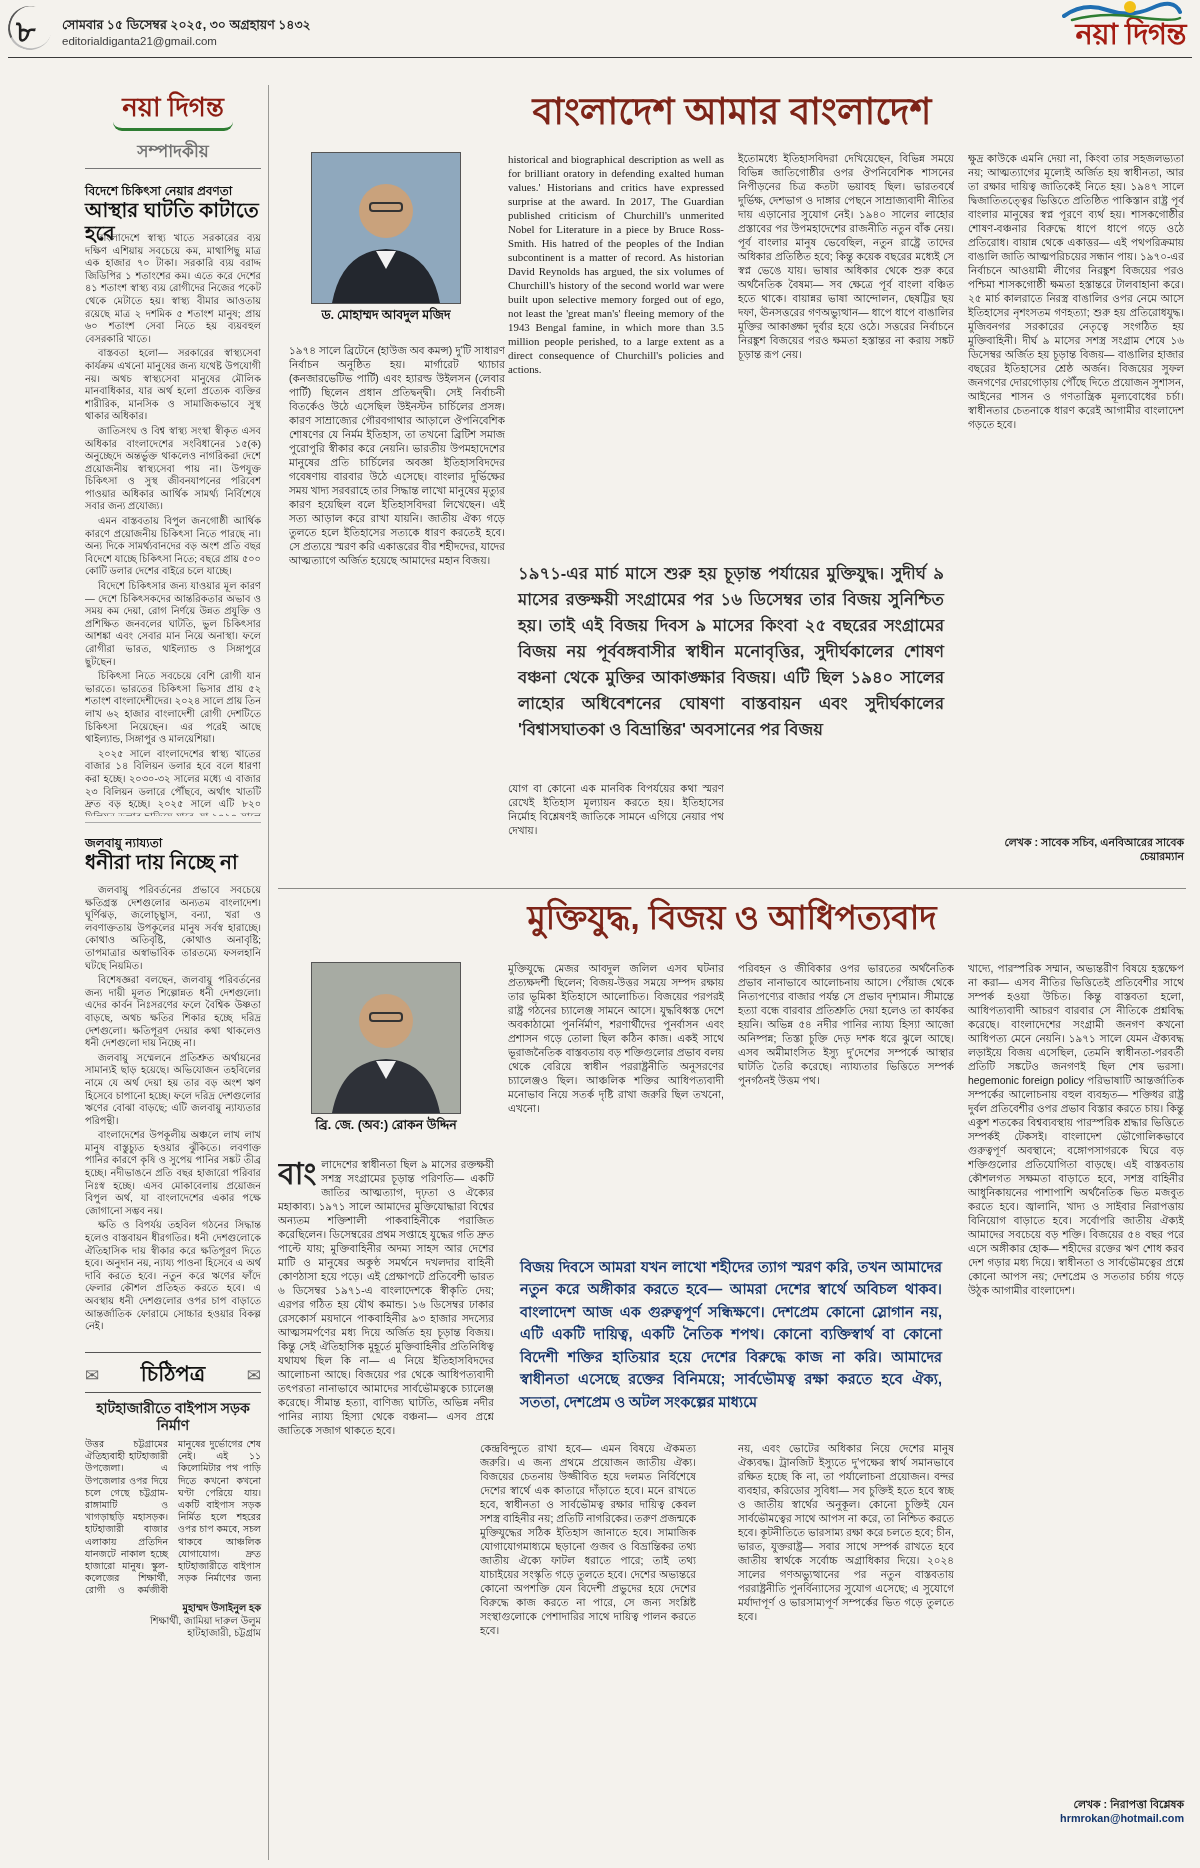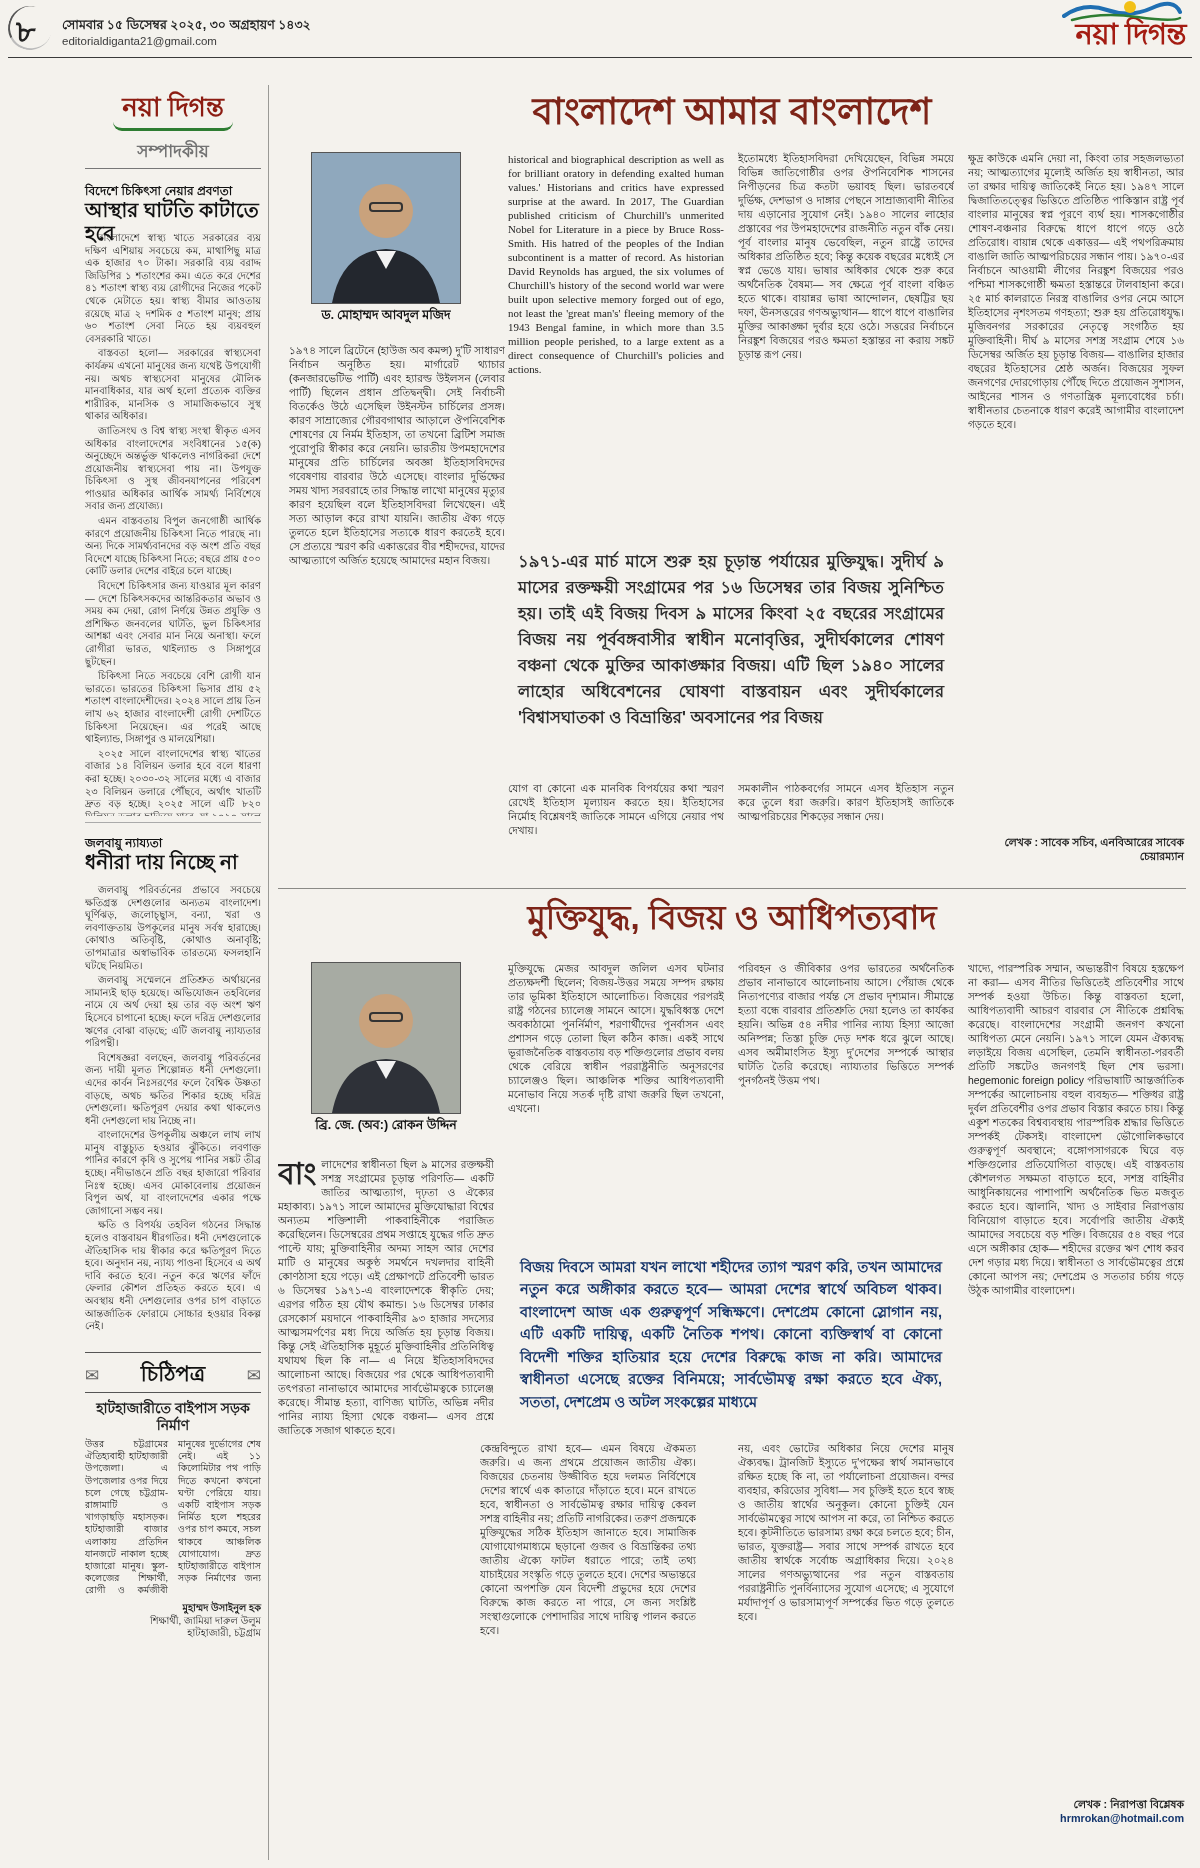--- a/index.html
+++ b/index.html
@@ -81,21 +81,21 @@
   .a1c1 { left:289px; top:344px; width:216px; height:530px; }
   .a1c2 { left:508px; top:152px; width:216px; height:404px;
           font-family:"Liberation Serif", serif; font-size:10.9px; line-height:14px; }
   .a1c2b { left:508px; top:782px; width:216px; height:94px; }
   .a1c3 { left:738px; top:152px; width:216px; height:404px; }
   .a1c3b { left:738px; top:782px; width:216px; height:94px; }
   .a1c4 { left:968px; top:152px; width:216px; height:676px; }
   .a1-byline { left:968px; top:836px; width:216px; text-align:right;
                font-size:10.8px; font-weight:bold; line-height:13.5px; }
 
-  .quote1 { left:508px; top:542px; width:446px; height:206px; padding:6px 10px;
+  .quote1 { left:508px; top:554px; width:446px; height:206px; padding:6px 10px;
             font-size:16.5px; font-weight:600; line-height:1.58; color:#2e2e2e;
             text-align:justify; }
 
   .a2c1 { left:278px; top:1158px; width:216px; height:692px; }
   .a2c2 { left:508px; top:962px; width:216px; height:274px; }
   .a2c2b { left:480px; top:1442px; width:216px; height:408px; }
   .a2c3 { left:738px; top:962px; width:216px; height:274px; }
   .a2c3b { left:738px; top:1442px; width:216px; height:408px; }
   .a2c4 { left:968px; top:962px; width:216px; height:828px; }
   .quote2 { left:508px; top:1248px; width:446px; height:184px; padding:8px 12px;
@@ -148,22 +148,22 @@
     <p>চিকিৎসা নিতে সবচেয়ে বেশি রোগী যান ভারতে। ভারতের চিকিৎসা ভিসার প্রায় ৫২ শতাংশ বাংলাদেশীদের। ২০২৪ সালে প্রায় তিন লাখ ৬২ হাজার বাংলাদেশী রোগী দেশটিতে চিকিৎসা নিয়েছেন। এর পরেই আছে থাইল্যান্ড, সিঙ্গাপুর ও মালয়েশিয়া।</p>
     <p>২০২৫ সালে বাংলাদেশের স্বাস্থ্য খাতের বাজার ১৪ বিলিয়ন ডলার হবে বলে ধারণা করা হচ্ছে। ২০৩০-৩২ সালের মধ্যে এ বাজার ২৩ বিলিয়ন ডলারে পৌঁছবে, অর্থাৎ খাতটি দ্রুত বড় হচ্ছে। ২০২৫ সালে এটি ৮২০ মিলিয়ন ডলার ছাড়িয়ে যাবে, যা ২০২০ সালে ছিল ৪৪২ মিলিয়ন ডলার। এ সম্ভাবনা কাজে লাগাতে হলে রোগীদের আস্থার সঙ্কট কাটাতে হবে।</p>
 
   </div>
 
   <div class="abs sb-rule2"></div>
   <div class="abs kicker kicker2">জলবায়ু ন্যায্যতা</div>
   <div class="abs sb-headline headline2">ধনীরা দায় নিচ্ছে না</div>
   <div class="abs body2 sb-body hid">
     <p>জলবায়ু পরিবর্তনের প্রভাবে সবচেয়ে ক্ষতিগ্রস্ত দেশগুলোর অন্যতম বাংলাদেশ। ঘূর্ণিঝড়, জলোচ্ছ্বাস, বন্যা, খরা ও লবণাক্ততায় উপকূলের মানুষ সর্বস্ব হারাচ্ছে। কোথাও অতিবৃষ্টি, কোথাও অনাবৃষ্টি; তাপমাত্রার অস্বাভাবিক তারতম্যে ফসলহানি ঘটছে নিয়মিত।</p>
+    <p>বিশেষজ্ঞরা বলছেন, জলবায়ু পরিবর্তনের জন্য দায়ী মূলত শিল্পোন্নত ধনী দেশগুলো। এদের কার্বন নিঃসরণের ফলে বৈশ্বিক উষ্ণতা বাড়ছে, অথচ ক্ষতির শিকার হচ্ছে দরিদ্র দেশগুলো। ক্ষতিপূরণ দেয়ার কথা থাকলেও ধনী দেশগুলো দায় নিচ্ছে না।</p>
     <p>জলবায়ু সম্মেলনে প্রতিশ্রুত অর্থায়নের সামান্যই ছাড় হয়েছে। অভিযোজন তহবিলের নামে যে অর্থ দেয়া হয় তার বড় অংশ ঋণ হিসেবে চাপানো হচ্ছে। ফলে দরিদ্র দেশগুলোর ঋণের বোঝা বাড়ছে; এটি জলবায়ু ন্যায্যতার পরিপন্থী।</p>
-    <p>বিশেষজ্ঞরা বলছেন, জলবায়ু পরিবর্তনের জন্য দায়ী মূলত শিল্পোন্নত ধনী দেশগুলো। এদের কার্বন নিঃসরণের ফলে বৈশ্বিক উষ্ণতা বাড়ছে, অথচ ক্ষতির শিকার হচ্ছে দরিদ্র দেশগুলো। ক্ষতিপূরণ দেয়ার কথা থাকলেও ধনী দেশগুলো দায় নিচ্ছে না।</p>
     <p>বাংলাদেশের উপকূলীয় অঞ্চলে লাখ লাখ মানুষ বাস্তুচ্যুত হওয়ার ঝুঁকিতে। লবণাক্ত পানির কারণে কৃষি ও সুপেয় পানির সঙ্কট তীব্র হচ্ছে। নদীভাঙনে প্রতি বছর হাজারো পরিবার নিঃস্ব হচ্ছে। এসব মোকাবেলায় প্রয়োজন বিপুল অর্থ, যা বাংলাদেশের একার পক্ষে জোগানো সম্ভব নয়।</p>
     <p>ক্ষতি ও বিপর্যয় তহবিল গঠনের সিদ্ধান্ত হলেও বাস্তবায়ন ধীরগতির। ধনী দেশগুলোকে ঐতিহাসিক দায় স্বীকার করে ক্ষতিপূরণ দিতে হবে। অনুদান নয়, ন্যায্য পাওনা হিসেবে এ অর্থ দাবি করতে হবে। নতুন করে ঋণের ফাঁদে ফেলার কৌশল প্রতিহত করতে হবে। এ অবস্থায় ধনী দেশগুলোর ওপর চাপ বাড়াতে আন্তর্জাতিক ফোরামে সোচ্চার হওয়ার বিকল্প নেই।</p>
   </div>
 
   <div class="abs letters-rule-top"></div>
   <div class="abs letters-head">
     <span class="env">✉</span>
     <span class="letters-title">চিঠিপত্র</span>
     <span class="env">✉</span>
   </div>
@@ -189,21 +189,20 @@
       </svg>
     </div>
     <div class="author-name">ড. মোহাম্মদ আবদুল মজিদ</div>
   </div>
 
   <div class="abs col just hid a1c1">১৯৭৪ সালে ব্রিটেনে (হাউজ অব কমন্স) দু'টি সাধারণ নির্বাচন অনুষ্ঠিত হয়। মার্গারেট থ্যাচার (কনজারভেটিভ পার্টি) এবং হ্যারল্ড উইলসন (লেবার পার্টি) ছিলেন প্রধান প্রতিদ্বন্দ্বী। সেই নির্বাচনী বিতর্কেও উঠে এসেছিল উইনস্টন চার্চিলের প্রসঙ্গ। কারণ সাম্রাজ্যের গৌরবগাথার আড়ালে ঔপনিবেশিক শোষণের যে নির্মম ইতিহাস, তা তখনো ব্রিটিশ সমাজ পুরোপুরি স্বীকার করে নেয়নি। ভারতীয় উপমহাদেশের মানুষের প্রতি চার্চিলের অবজ্ঞা ইতিহাসবিদদের গবেষণায় বারবার উঠে এসেছে। বাংলার দুর্ভিক্ষের সময় খাদ্য সরবরাহে তার সিদ্ধান্ত লাখো মানুষের মৃত্যুর কারণ হয়েছিল বলে ইতিহাসবিদরা লিখেছেন। এই সত্য আড়াল করে রাখা যায়নি। জাতীয় ঐক্য গড়ে তুলতে হলে ইতিহাসের সত্যকে ধারণ করতেই হবে। সে প্রত্যয়ে স্মরণ করি একাত্তরের বীর শহীদদের, যাদের আত্মত্যাগে অর্জিত হয়েছে আমাদের মহান বিজয়।</div>
   <div class="abs just hid a1c2">historical and biographical description as well as for brilliant oratory in defending exalted human values.' Historians and critics have expressed surprise at the award. In 2017, The Guardian published criticism of Churchill's unmerited Nobel for Literature in a piece by Bruce Ross-Smith. His hatred of the peoples of the Indian subcontinent is a matter of record. As historian David Reynolds has argued, the six volumes of Churchill's history of the second world war were built upon selective memory forged out of ego, not least the 'great man's' fleeing memory of the 1943 Bengal famine, in which more than 3.5 million people perished, to a large extent as a direct consequence of Churchill's policies and actions.</div>
   <div class="abs quote1 hid">১৯৭১-এর মার্চ মাসে শুরু হয় চূড়ান্ত পর্যায়ের মুক্তিযুদ্ধ। সুদীর্ঘ ৯ মাসের রক্তক্ষয়ী সংগ্রামের পর ১৬ ডিসেম্বর তার বিজয় সুনিশ্চিত হয়। তাই এই বিজয় দিবস ৯ মাসের কিংবা ২৫ বছরের সংগ্রামের বিজয় নয় পূর্ববঙ্গবাসীর স্বাধীন মনোবৃত্তির, সুদীর্ঘকালের শোষণ বঞ্চনা থেকে মুক্তির আকাঙ্ক্ষার বিজয়। এটি ছিল ১৯৪০ সালের লাহোর অধিবেশনের ঘোষণা বাস্তবায়ন এবং সুদীর্ঘকালের 'বিশ্বাসঘাতকা ও বিভ্রান্তির' অবসানের পর বিজয়</div>
   <div class="abs col just hid a1c2b">যোগ বা কোনো এক মানবিক বিপর্যয়ের কথা স্মরণ রেখেই ইতিহাস মূল্যায়ন করতে হয়। ইতিহাসের নির্মোহ বিশ্লেষণই জাতিকে সামনে এগিয়ে নেয়ার পথ দেখায়।</div>
   <div class="abs col just hid a1c3">ইতোমধ্যে ইতিহাসবিদরা দেখিয়েছেন, বিভিন্ন সময়ে বিভিন্ন জাতিগোষ্ঠীর ওপর ঔপনিবেশিক শাসনের নিপীড়নের চিত্র কতটা ভয়াবহ ছিল। ভারতবর্ষে দুর্ভিক্ষ, দেশভাগ ও দাঙ্গার পেছনে সাম্রাজ্যবাদী নীতির দায় এড়ানোর সুযোগ নেই। ১৯৪০ সালের লাহোর প্রস্তাবের পর উপমহাদেশের রাজনীতি নতুন বাঁক নেয়। পূর্ব বাংলার মানুষ ভেবেছিল, নতুন রাষ্ট্রে তাদের অধিকার প্রতিষ্ঠিত হবে; কিন্তু কয়েক বছরের মধ্যেই সে স্বপ্ন ভেঙে যায়। ভাষার অধিকার থেকে শুরু করে অর্থনৈতিক বৈষম্য— সব ক্ষেত্রে পূর্ব বাংলা বঞ্চিত হতে থাকে। বায়ান্নর ভাষা আন্দোলন, ছেষট্টির ছয় দফা, ঊনসত্তরের গণঅভ্যুত্থান— ধাপে ধাপে বাঙালির মুক্তির আকাঙ্ক্ষা দুর্বার হয়ে ওঠে। সত্তরের নির্বাচনে নিরঙ্কুশ বিজয়ের পরও ক্ষমতা হস্তান্তর না করায় সঙ্কট চূড়ান্ত রূপ নেয়।</div>
-  <div class="abs col just hid a1c3b">সমকালীন পাঠকবর্গের সামনে এসব ইতিহাস নতুন করে তুলে ধরা জরুরি। কারণ ইতিহাসই জাতিকে আত্মপরিচয়ের শিকড়ের সন্ধান দেয়।</div>
   <div class="abs col just hid a1c4">ক্ষুদ্র কাউকে এমনি দেয়া না, কিংবা তার সহজলভ্যতা নয়; আত্মত্যাগের মূল্যেই অর্জিত হয় স্বাধীনতা, আর তা রক্ষার দায়িত্ব জাতিকেই নিতে হয়। ১৯৪৭ সালে দ্বিজাতিতত্ত্বের ভিত্তিতে প্রতিষ্ঠিত পাকিস্তান রাষ্ট্র পূর্ব বাংলার মানুষের স্বপ্ন পূরণে ব্যর্থ হয়। শাসকগোষ্ঠীর শোষণ-বঞ্চনার বিরুদ্ধে ধাপে ধাপে গড়ে ওঠে প্রতিরোধ। বায়ান্ন থেকে একাত্তর— এই পথপরিক্রমায় বাঙালি জাতি আত্মপরিচয়ের সন্ধান পায়। ১৯৭০-এর নির্বাচনে আওয়ামী লীগের নিরঙ্কুশ বিজয়ের পরও পশ্চিমা শাসকগোষ্ঠী ক্ষমতা হস্তান্তরে টালবাহানা করে। ২৫ মার্চ কালরাতে নিরস্ত্র বাঙালির ওপর নেমে আসে ইতিহাসের নৃশংসতম গণহত্যা; শুরু হয় প্রতিরোধযুদ্ধ। মুজিবনগর সরকারের নেতৃত্বে সংগঠিত হয় মুক্তিবাহিনী। দীর্ঘ ৯ মাসের সশস্ত্র সংগ্রাম শেষে ১৬ ডিসেম্বর অর্জিত হয় চূড়ান্ত বিজয়— বাঙালির হাজার বছরের ইতিহাসের শ্রেষ্ঠ অর্জন। বিজয়ের সুফল জনগণের দোরগোড়ায় পৌঁছে দিতে প্রয়োজন সুশাসন, আইনের শাসন ও গণতান্ত্রিক মূল্যবোধের চর্চা। স্বাধীনতার চেতনাকে ধারণ করেই আগামীর বাংলাদেশ গড়তে হবে।</div>
   <div class="abs a1-byline">লেখক : সাবেক সচিব, এনবিআরের সাবেক চেয়ারম্যান</div>
 
   <div class="abs h-rule-a1"></div>
 
   <div class="abs a2-headline">মুক্তিযুদ্ধ, বিজয় ও আধিপত্যবাদ</div>
 
   <div class="abs photo-wrap2">
     <div class="photo">
       <svg width="148" height="150" viewBox="0 0 148 150">

